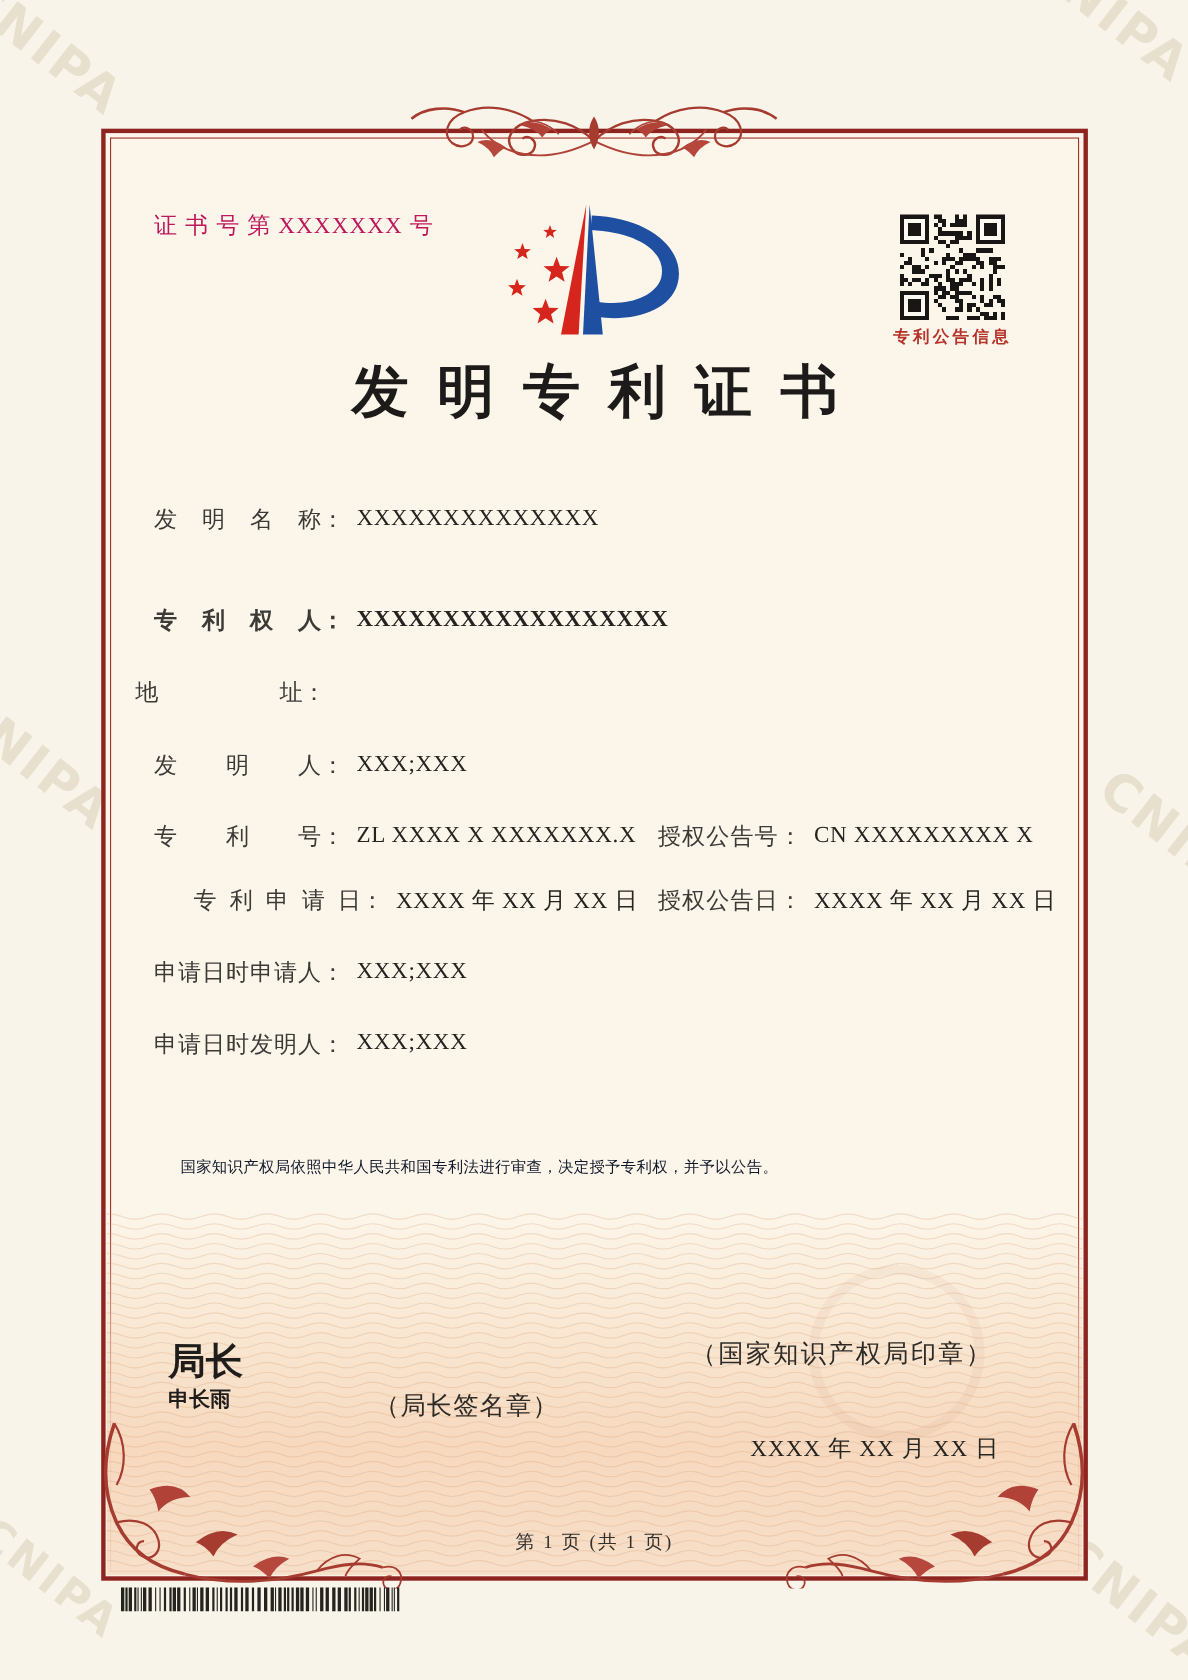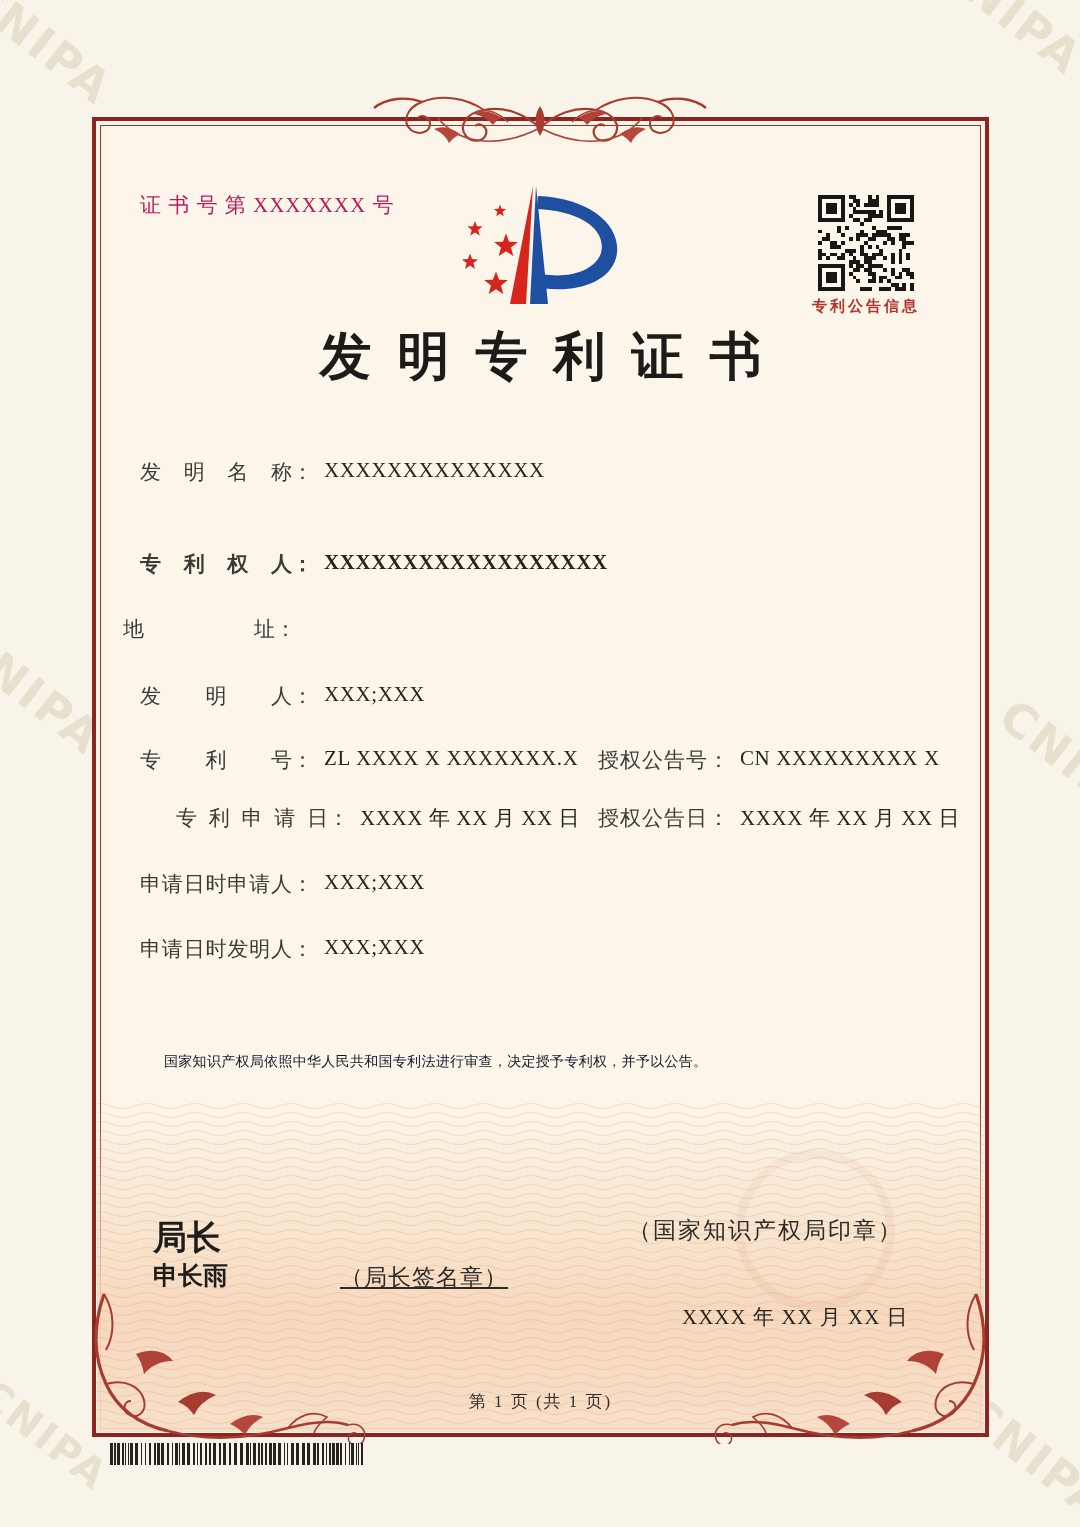--- a/index.html
+++ b/index.html
@@ -66,22 +66,22 @@
   .row .colon{color:#3c3a37;}
   .row .val{margin-left:11px;color:#262421;letter-spacing:0.6px;}
   
   .notice{
     position:absolute;left:124px;top:1043px;width:838px;
     font-size:14px;letter-spacing:0.3px;line-height:37px;color:#0f172a;
   }
   .notice .l1{text-indent:40px;}
   
   .sig-title{position:absolute;left:153px;top:1215px;font-family:"Liberation Sans","DejaVu Sans",sans-serif;font-weight:700;font-size:34px;color:#1f1d1b;}
-  .sig-name{position:absolute;left:153px;top:1259px;font-family:"Liberation Sans","DejaVu Sans",sans-serif;font-weight:700;font-size:25px;color:#1f1d1b;}
-  .sig-note{position:absolute;left:340px;top:1262px;font-size:23px;letter-spacing:1px;color:#2e2b27;text-decoration:underline;}
+  .sig-name{position:absolute;left:153px;top:1259px;font-family:"Liberation Sans","DejaVu Sans",sans-serif;font-weight:700;font-size:19px;color:#1f1d1b;}
+  .sig-note{position:absolute;left:340px;top:1262px;font-size:23px;letter-spacing:1px;color:#2e2b27;}
   .seal-note{position:absolute;left:628px;top:1215px;font-size:23px;letter-spacing:2px;color:#2e2b27;}
   .sig-date{position:absolute;left:682px;top:1303px;font-size:21px;letter-spacing:1px;color:#262421;}
   .footer{
     position:absolute;left:92px;top:1390px;width:897px;text-align:center;
     font-size:17px;letter-spacing:2px;color:#33302c;
   }
   .barcode{position:absolute;left:110px;top:1443px;width:258px;height:22px;}
   
   .orn-top{position:absolute;left:368px;top:84px;width:344px;height:88px;}
   .orn-bl{position:absolute;left:78px;top:1292px;width:340px;height:152px;}

